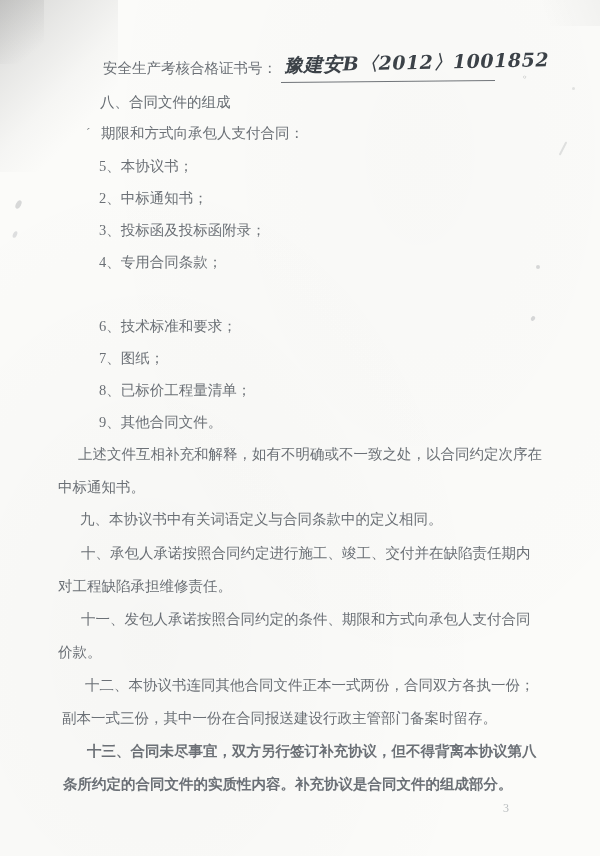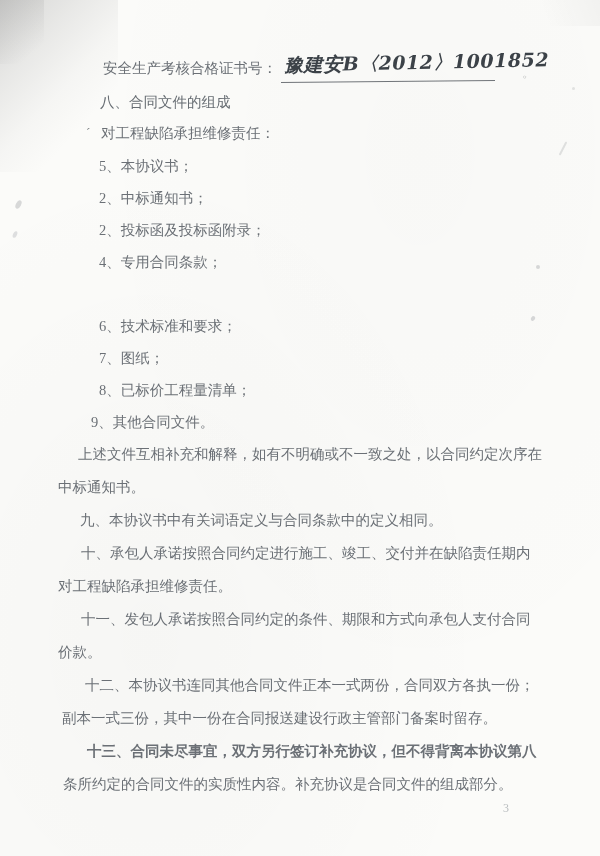--- a/index.html
+++ b/index.html
@@ -90,42 +90,42 @@
   <div class="speck s6"></div>
 
   <div class="tline" style="left:103px;top:58px;">安全生产考核合格证书号：</div>
   <div class="handwriting" style="left:284px;top:50px;">豫建安B〈2012〉1001852</div>
   <div class="underline" style="left:281px;top:81px;width:214px;"></div>
   <div class="trailing-mark" style="left:522px;top:64px;">。</div>
 
   <div class="tline heading" style="left:100px;top:92px;">八、合同文件的组成</div>
 
   <div class="lead-mark" style="left:86px;top:125px;">ˊ</div>
-  <div class="tline" style="left:101px;top:123px;">对工程缺陷承担维修责任：</div>
+  <div class="tline" style="left:101px;top:123px;">期限和方式向承包人支付合同：</div>
 
   <div class="tline" style="left:99px;top:156px;">5、本协议书；</div>
   <div class="tline" style="left:99px;top:188px;">2、中标通知书；</div>
-  <div class="tline" style="left:99px;top:220px;">2、投标函及投标函附录；</div>
+  <div class="tline" style="left:99px;top:220px;">3、投标函及投标函附录；</div>
   <div class="tline" style="left:99px;top:252px;">4、专用合同条款；</div>
   <div class="tline" style="left:99px;top:316px;">6、技术标准和要求；</div>
   <div class="tline" style="left:99px;top:348px;">7、图纸；</div>
   <div class="tline" style="left:99px;top:380px;">8、已标价工程量清单；</div>
-  <div class="tline" style="left:91px;top:412px;">9、其他合同文件。</div>
+  <div class="tline" style="left:99px;top:412px;">9、其他合同文件。</div>
 
   <div class="tline" style="left:78px;top:444px;">上述文件互相补充和解释，如有不明确或不一致之处，以合同约定次序在</div>
   <div class="tline" style="left:58px;top:477px;">中标通知书。</div>
 
-  <div class="tline" style="left:80px;top:510px;">九、本协议书中有关词语定义与合同条款中的定义相同。</div>
+  <div class="tline" style="left:80px;top:510px;font-family:Liberation Mono, monospace;">九、本协议书中有关词语定义与合同条款中的定义相同。</div>
 
   <div class="tline" style="left:81px;top:543px;">十、承包人承诺按照合同约定进行施工、竣工、交付并在缺陷责任期内</div>
   <div class="tline" style="left:58px;top:576px;">对工程缺陷承担维修责任。</div>
 
   <div class="tline" style="left:81px;top:609px;">十一、发包人承诺按照合同约定的条件、期限和方式向承包人支付合同</div>
   <div class="tline" style="left:58px;top:642px;">价款。</div>
 
   <div class="tline" style="left:85px;top:675px;">十二、本协议书连同其他合同文件正本一式两份，合同双方各执一份；</div>
   <div class="tline" style="left:62px;top:708px;">副本一式三份，其中一份在合同报送建设行政主管部门备案时留存。</div>
 
   <div class="tline" style="left:87px;top:741px;font-weight:bold;">十三、合同未尽事宜，双方另行签订补充协议，但不得背离本协议第八</div>
-  <div class="tline" style="left:63px;top:774px;">条所约定的合同文件的实质性内容。补充协议是合同文件的组成部分。</div>
+  <div class="tline" style="left:63px;top:774px;font-weight:bold;">条所约定的合同文件的实质性内容。补充协议是合同文件的组成部分。</div>
 
   <div class="page-number">3</div>
 </div>
 
 </body></html>

